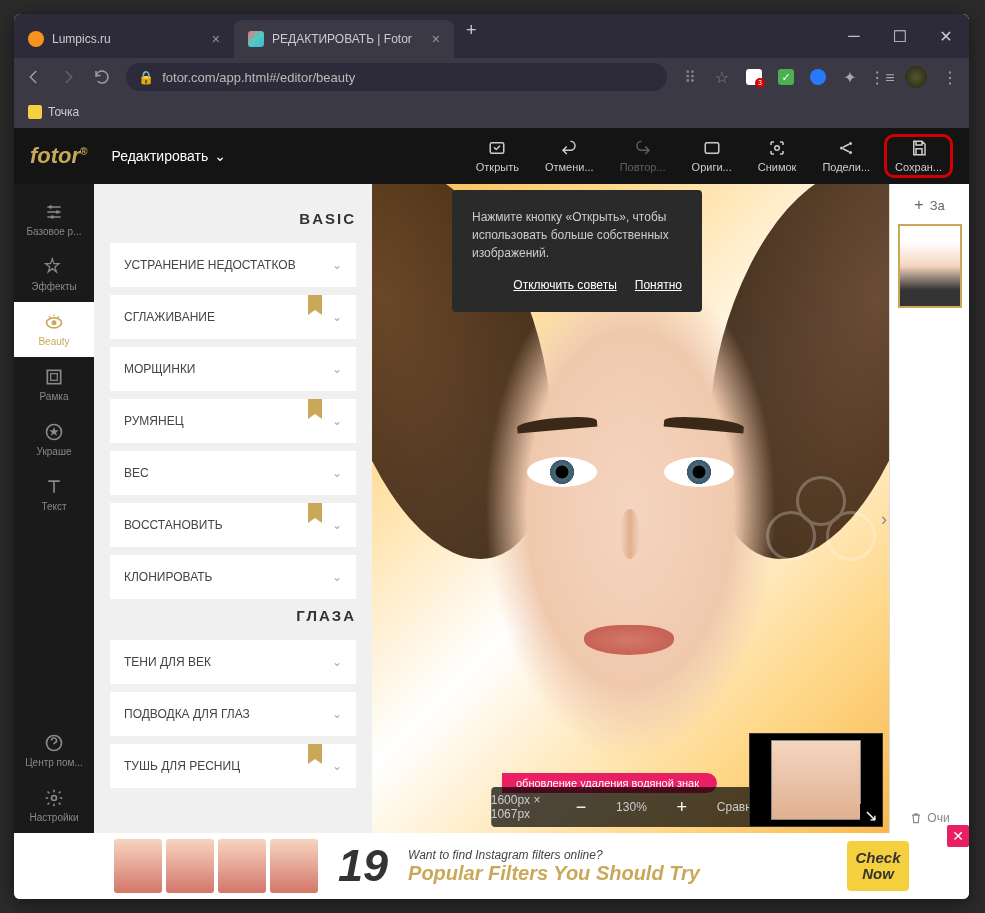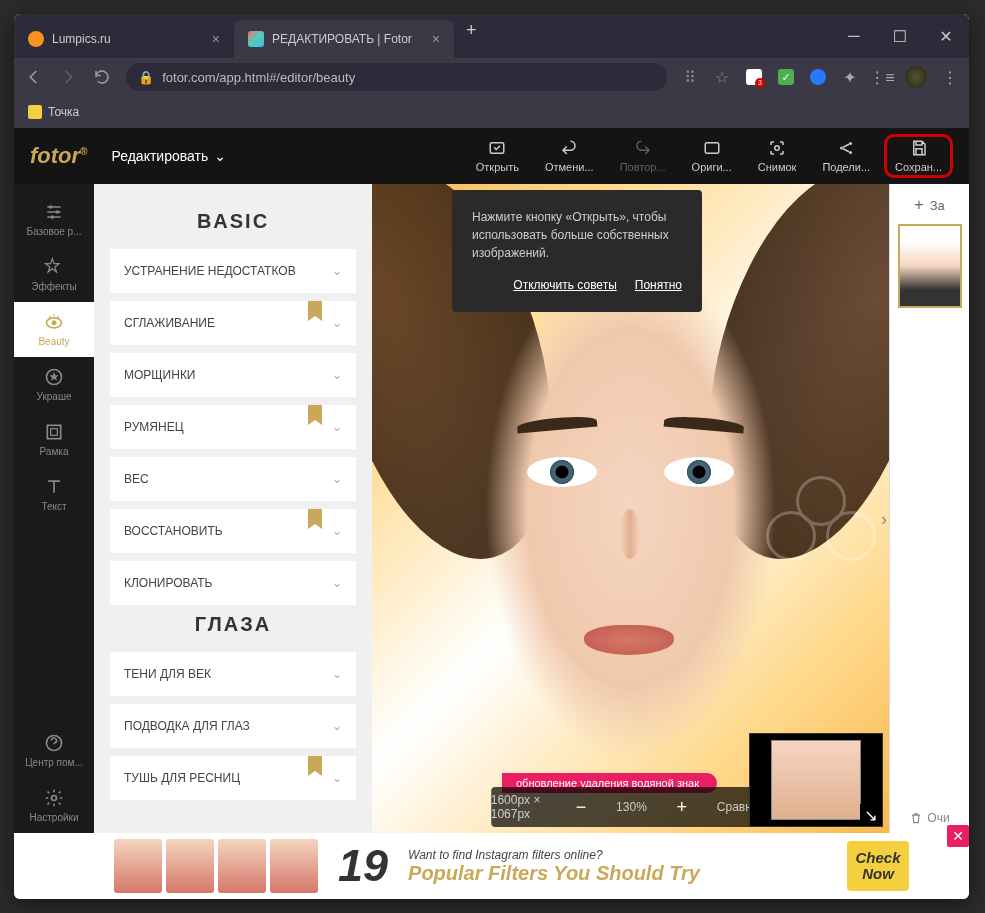--- a/index.html
+++ b/index.html
@@ -49,21 +49,21 @@
 
 
 .sidebar { width: 80px; background: #1a1a1a; display: flex; flex-direction: column; align-items: center; padding-top: 8px; }
 .side-item { width: 100%; padding: 10px 4px; display: flex; flex-direction: column; align-items: center; color: #888; font-size: 10px; gap: 4px; }
 .side-item.active { background: #fff; color: #c9a959; }
 .side-item svg { width: 20px; height: 20px; }
 .side-spacer { flex: 1; }
 
 
 .panel { width: 278px; background: #f0f0f0; overflow-y: auto; padding: 18px 16px; }
-.panel-section-title { text-align: center; font-weight: bold; font-size: 20px; letter-spacing: 2px; color: #333; margin: 8px 0 16px; }
+.panel-section-title { text-align: right; font-weight: bold; font-size: 15px; letter-spacing: 2px; color: #333; margin: 8px 0 16px; }
 .panel-item { background: #fff; height: 44px; display: flex; align-items: center; padding: 0 14px; margin-bottom: 8px; font-size: 12px; color: #444; position: relative; }
 .panel-chevron { margin-left: auto; color: #aaa; }
 .panel-badge { position: absolute; top: 0; right: 34px; width: 14px; height: 20px; background: #c9a959; clip-path: polygon(0 0,100% 0,100% 100%,50% 75%,0 100%); }
 
 
 .canvas-area { flex: 1; position: relative; background: linear-gradient(135deg,#f8b84e 0%,#ffd88a 20%,#fff 50%,#ffd88a 80%,#f8b84e 100%); overflow: hidden; }
 .face { position: absolute; inset: 0; }
 .face-bg { position: absolute; inset: 0; background: radial-gradient(ellipse 40% 55% at 50% 50%, #f5d5c0 0%, #f0c9ad 50%, transparent 70%); }
 .hair-l { position: absolute; left: -30px; top: -20px; width: 200px; height: 400px; background: radial-gradient(ellipse at 30% 30%,#5a3820,#2a1808); border-radius: 50%; transform: rotate(-15deg); opacity: 0.9; }
 .hair-r { position: absolute; right: -30px; top: -20px; width: 200px; height: 400px; background: radial-gradient(ellipse at 70% 30%,#5a3820,#2a1808); border-radius: 50%; transform: rotate(15deg); opacity: 0.9; }
@@ -265,31 +265,31 @@
       <div class="side-item active">
           <svg viewBox="0 0 24 24">
             <ellipse cx="12" cy="13" rx="9" ry="6" fill="none" stroke="currentColor" stroke-width="2"></ellipse>
             <circle cx="12" cy="13" r="3"></circle>
             <path d="M6 5l2 2M18 5l-2 2M12 3v2" stroke="currentColor" stroke-width="1.5"></path>
           </svg>
           <span>Beauty</span>
         </div>
       <div class="side-item">
           <svg viewBox="0 0 24 24">
+            <rect x="4" y="4" width="16" height="16" fill="none" stroke="currentColor" stroke-width="2"></rect>
+            <rect x="8" y="8" width="8" height="8" fill="none" stroke="currentColor" stroke-width="1.5"></rect>
+          </svg>
+          <span>Рамка</span>
+        </div>
+      <div class="side-item">
+          <svg viewBox="0 0 24 24">
             <circle cx="12" cy="12" r="9" fill="none" stroke="currentColor" stroke-width="2"></circle>
             <path d="M12 6l1.5 4h4l-3 2.5 1 4-3.5-2.5L8.5 16.5l1-4-3-2.5h4z" fill="currentColor"></path>
           </svg>
           <span>Украше</span>
-        </div>
-      <div class="side-item">
-          <svg viewBox="0 0 24 24">
-            <rect x="4" y="4" width="16" height="16" fill="none" stroke="currentColor" stroke-width="2"></rect>
-            <rect x="8" y="8" width="8" height="8" fill="none" stroke="currentColor" stroke-width="1.5"></rect>
-          </svg>
-          <span>Рамка</span>
         </div>
       <div class="side-item">
           <svg viewBox="0 0 24 24">
             <path d="M5 5h14M12 5v14" stroke="currentColor" stroke-width="2"></path>
           </svg>
           <span>Текст</span>
         </div>
       <div class="side-spacer"></div>
       <div class="side-item">
           <svg viewBox="0 0 24 24">

